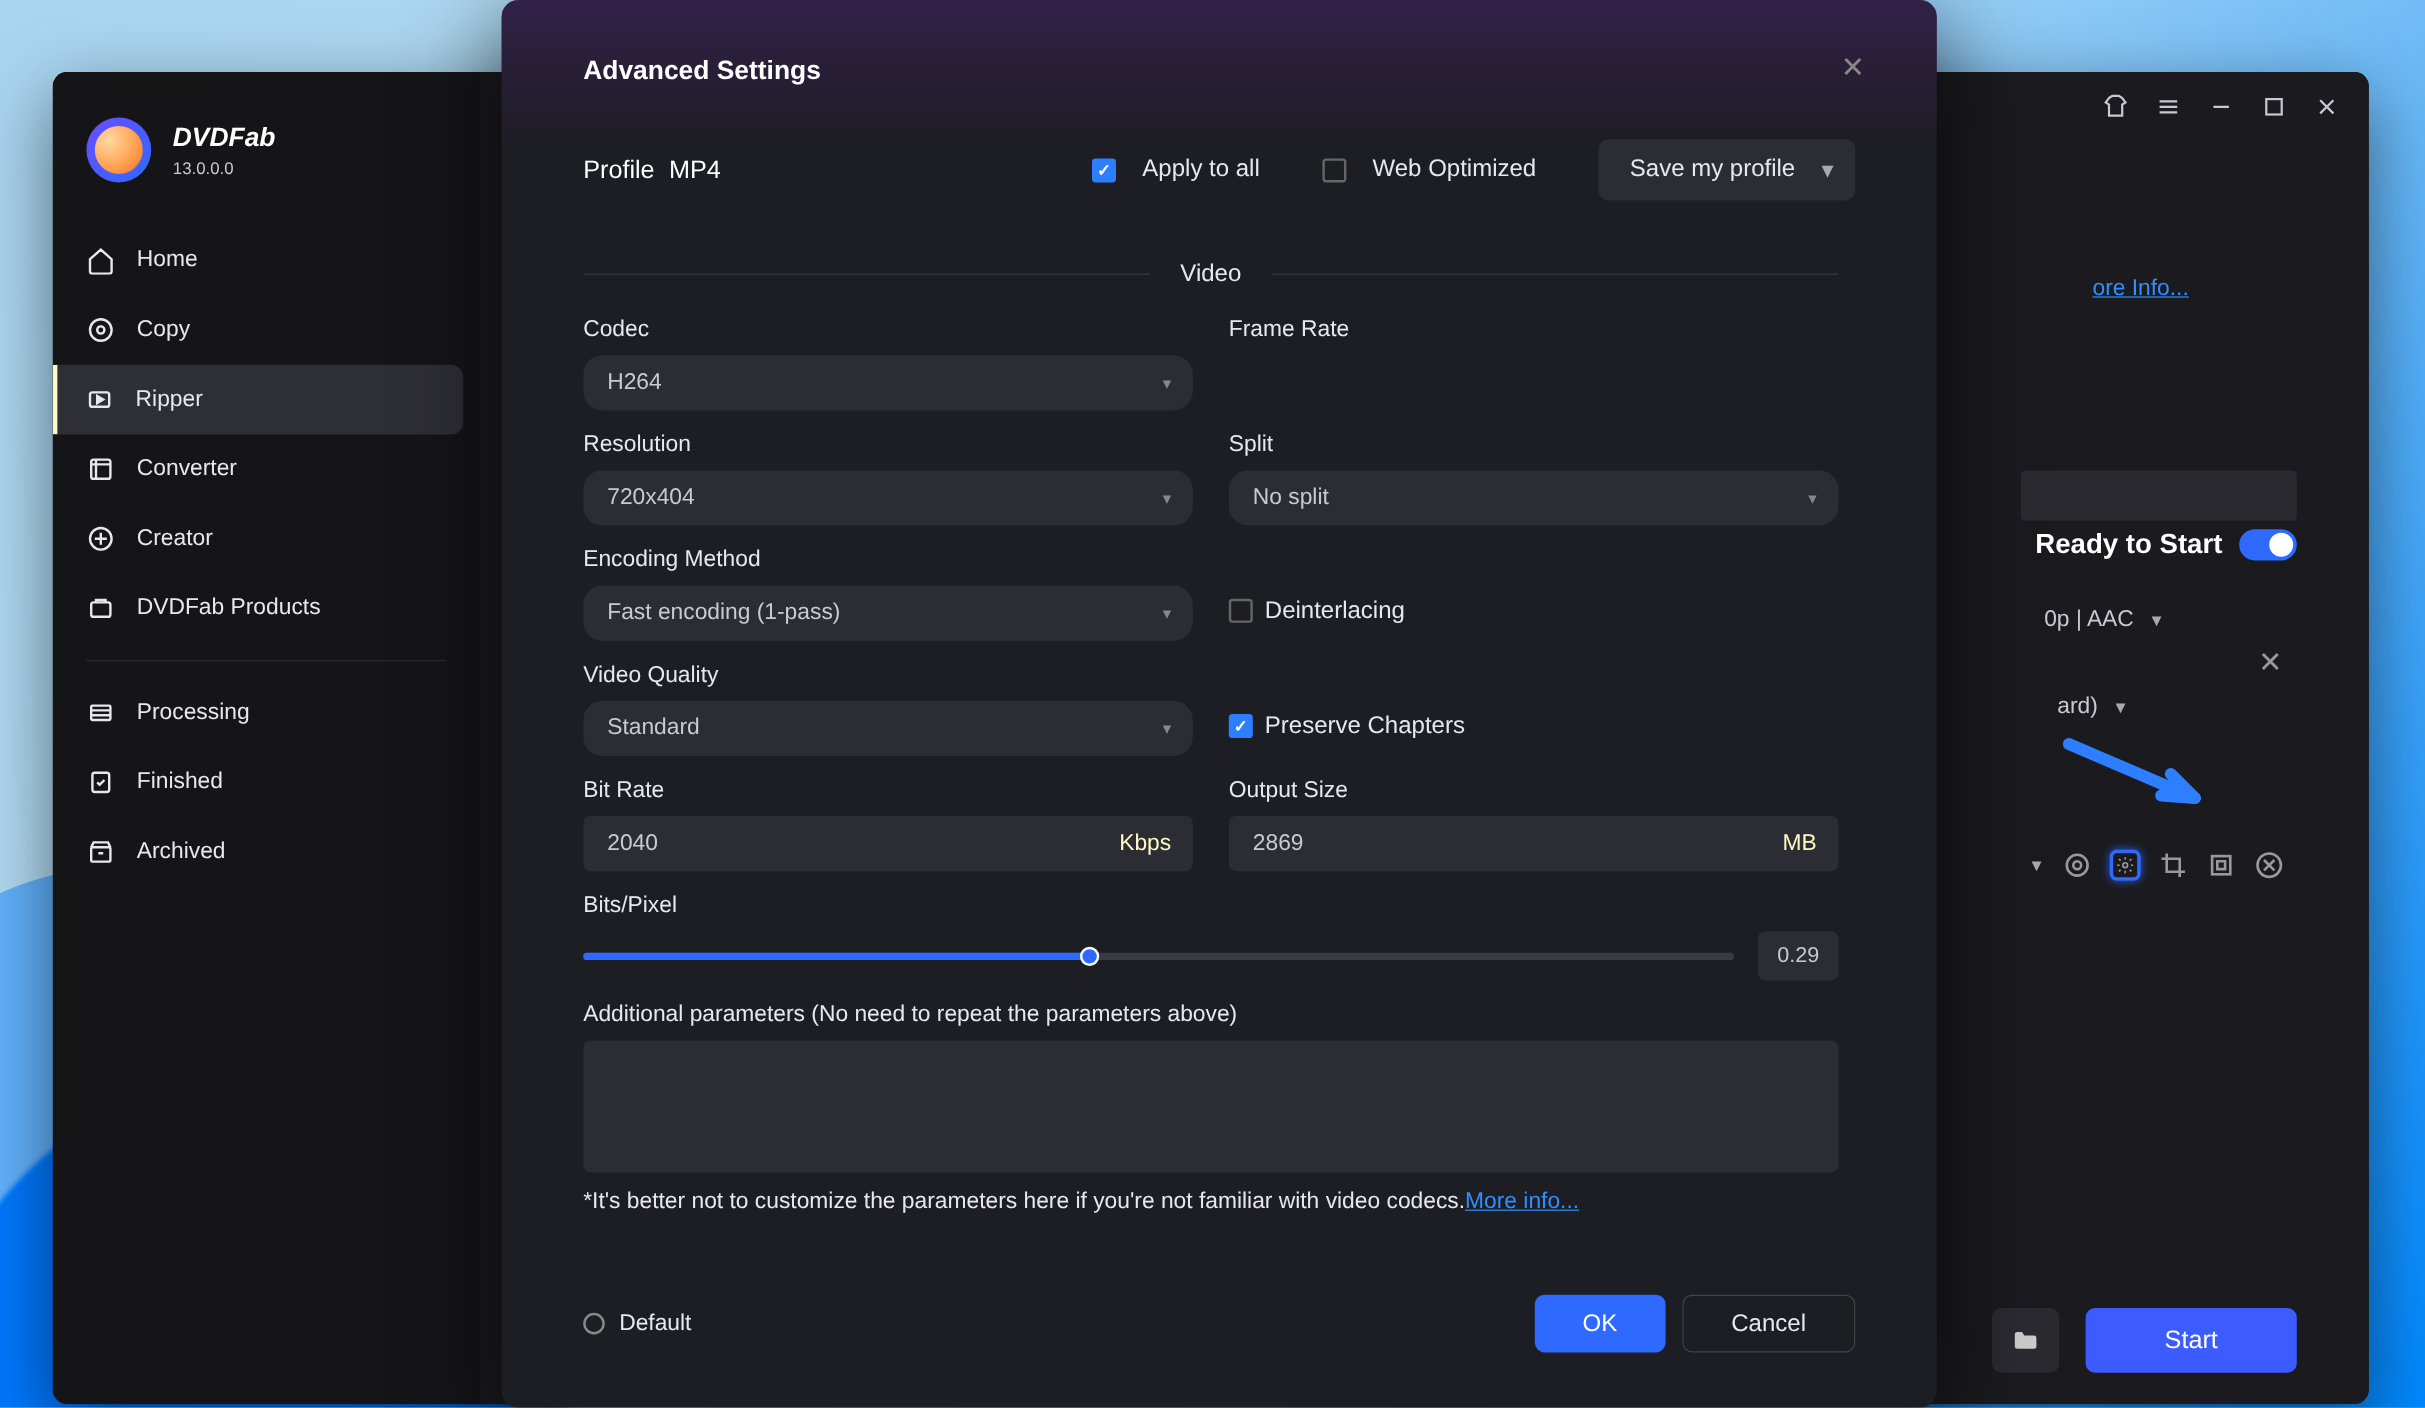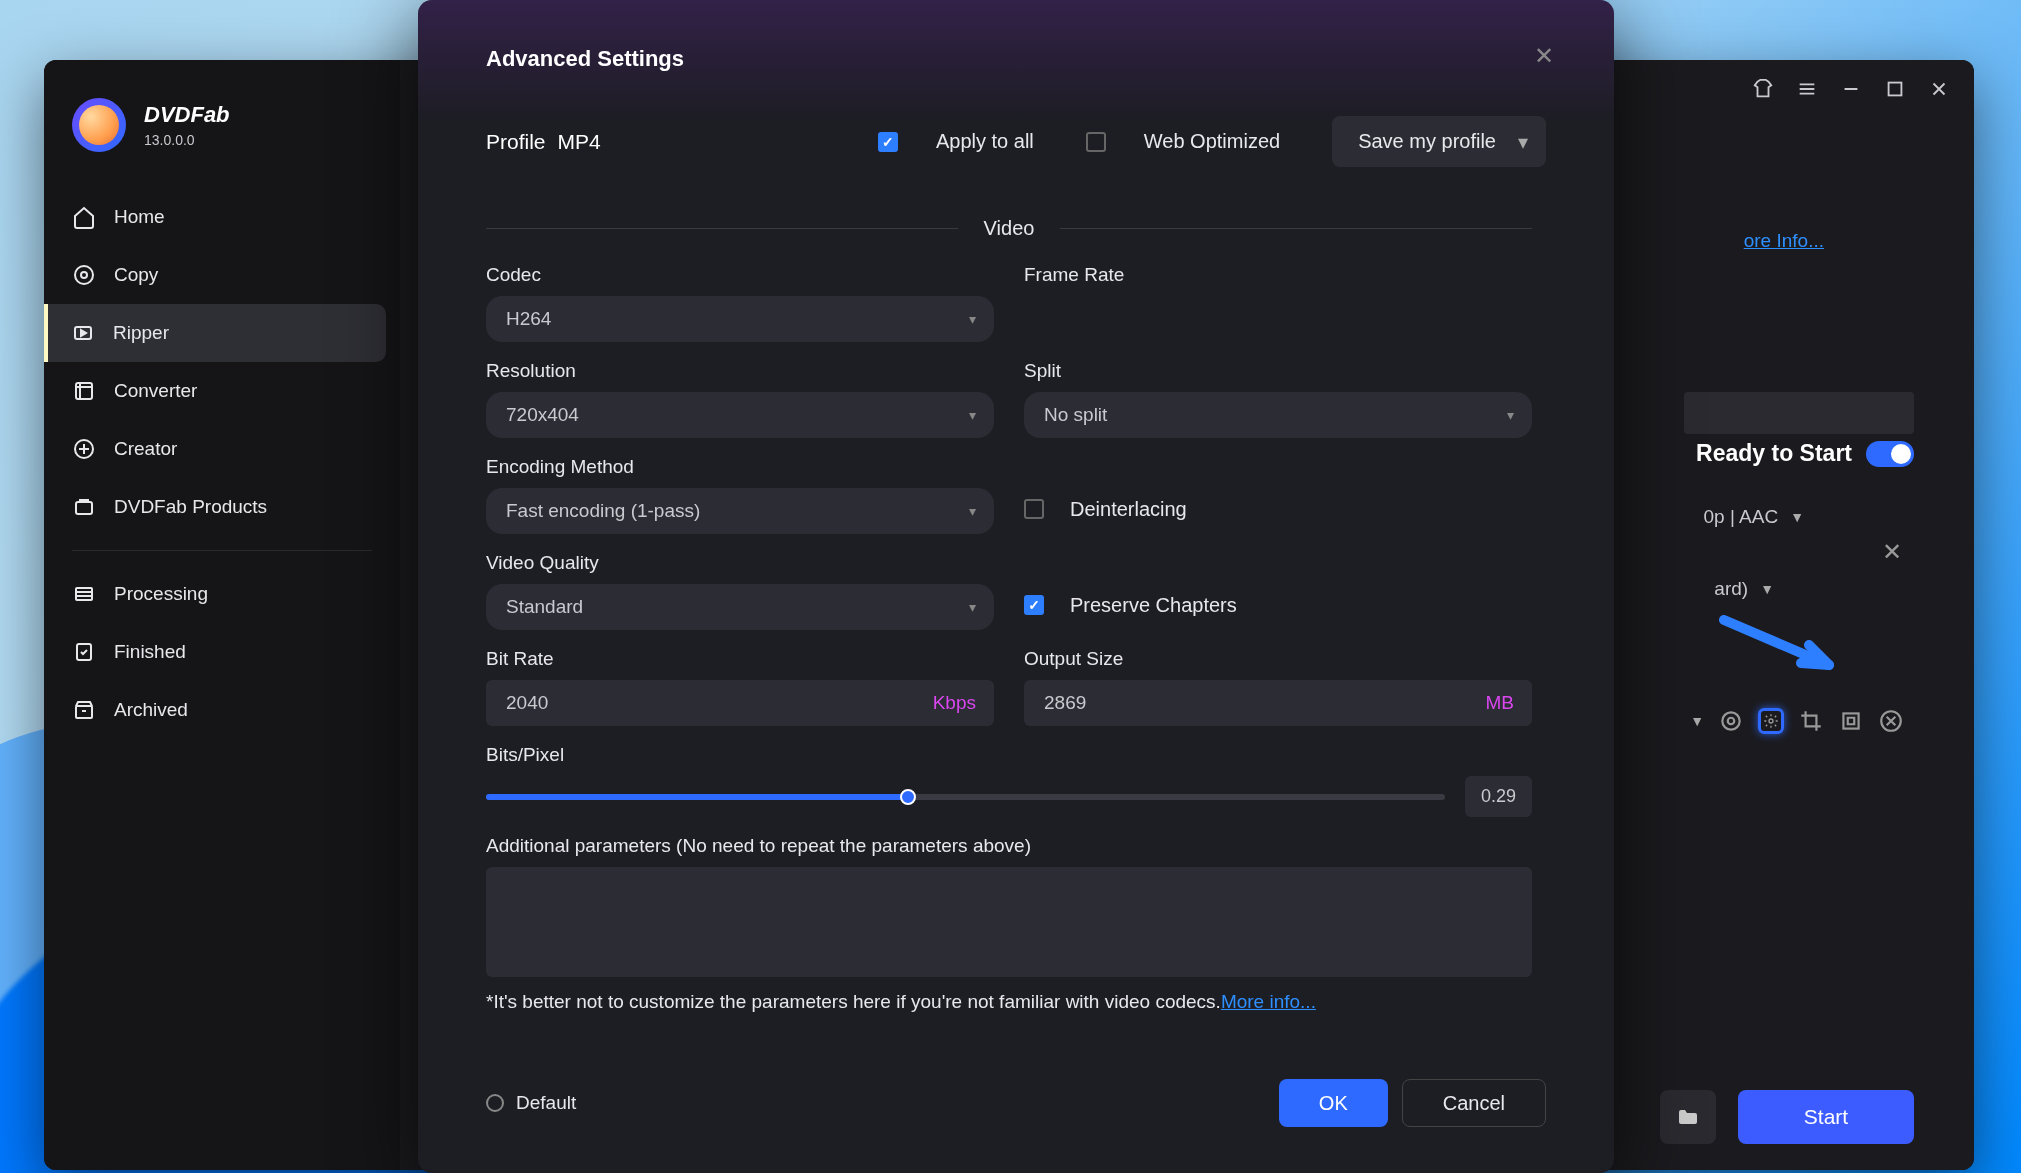--- a/index.html
+++ b/index.html
@@ -103,21 +103,21 @@
 }
 .dialog-inner { position:relative; padding:30px 52px 30px 52px; height:100%; display:flex; flex-direction:column;}
 .dialog-title { color:#fff; font-size:22px; font-weight:600;}
 .dialog-close { position:absolute; top:26px; right:44px; color:#888; font-size:24px; cursor:pointer;}
 .profile-row { display:flex; align-items:center; margin-top:44px; gap:12px;}
 .profile-label { color:#fff; font-size:21px; font-weight:500;}
 .profile-value { color:#fff; font-size:21px; font-weight:500; margin-right:auto;}
 .checkbox { width:20px; height:20px; border:2px solid #666; border-radius:3px; display:inline-flex; align-items:center; justify-content:center; cursor:pointer; flex-shrink:0;}
 .checkbox.checked { background:#2e7fff; border-color:#2e7fff;}
 .checkbox.checked::after { content:'✓'; color:#fff; font-size:14px; font-weight:bold;}
-.check-label { color:#e8e8ec; font-size:20px; margin-right:40px; margin-left:26px;}
+.check-label { color:#e8e8ec; font-size:20px; margin-right:40px; margin-left:10px;}
 .save-profile-btn {
   background:#2c2c34; color:#e8e8ec; font-size:20px;
   padding:14px 50px 14px 26px; border-radius:8px;
   display:flex; align-items:center; position:relative; cursor:pointer;
 }
 .save-profile-btn::after { content:'▾'; position:absolute; right:18px; color:#aaa;}
 .section-divider { display:flex; align-items:center; margin:50px 0 24px;text-align:right;}
 .section-line { flex:1; height:1px; background:#3a3a42;}
 .section-label { color:#e8e8ec; font-size:20px; padding:0 26px;}
 .scroll-area { overflow-y:auto; flex:1; padding-right:14px;}
@@ -130,21 +130,21 @@
   background:#2c2c34; color:#c9c9cf; font-size:19px;
   height:46px; border-radius:16px; padding:0 20px;
   display:flex; align-items:center; position:relative; cursor:pointer;
 }
 .select-box::after { content:'▾'; position:absolute; right:18px; color:#888; font-size:14px;}
 .input-box {
   background:#2c2c34; color:#c9c9cf; font-size:19px;
   height:46px; border-radius:6px; padding:0 20px;
   display:flex; align-items:center; position:relative;
 }
-.input-suffix { position:absolute; right:18px; color:#d946ef;}
+.input-suffix { position:absolute; right:18px; color:#fef9c3;}
 .check-row { display:flex; align-items:center; height:46px; margin-top:30px;}
 .slider-row { display:flex; align-items:center; gap:20px;}
 .slider-track { flex:1; height:6px; background:#3a3a42; border-radius:3px; position:relative; cursor:pointer;}
 .slider-fill { position:absolute; left:0; top:0; height:100%; background:#2e6aff; border-radius:3px;}
 .slider-thumb { position:absolute; top:-5px; width:16px; height:16px; background:#2e6aff; border-radius:50%; border:2px solid #fff;}
 .slider-val { background:#2c2c34; color:#c9c9cf; font-size:18px; padding:10px 16px; border-radius:6px; min-width:60px; text-align:center;}
 .textarea-box { background:#2c2c34; border-radius:6px; height:110px; padding:14px 20px; color:#c9c9cf;}
 .hint-text { color:#e8e8ec; font-size:19px; margin-top:14px;}
 .hint-link { color:#2e8fff; text-decoration:underline; cursor:pointer;}
 .dialog-footer { display:flex; align-items:center; margin-top:auto; padding-top:40px;}

